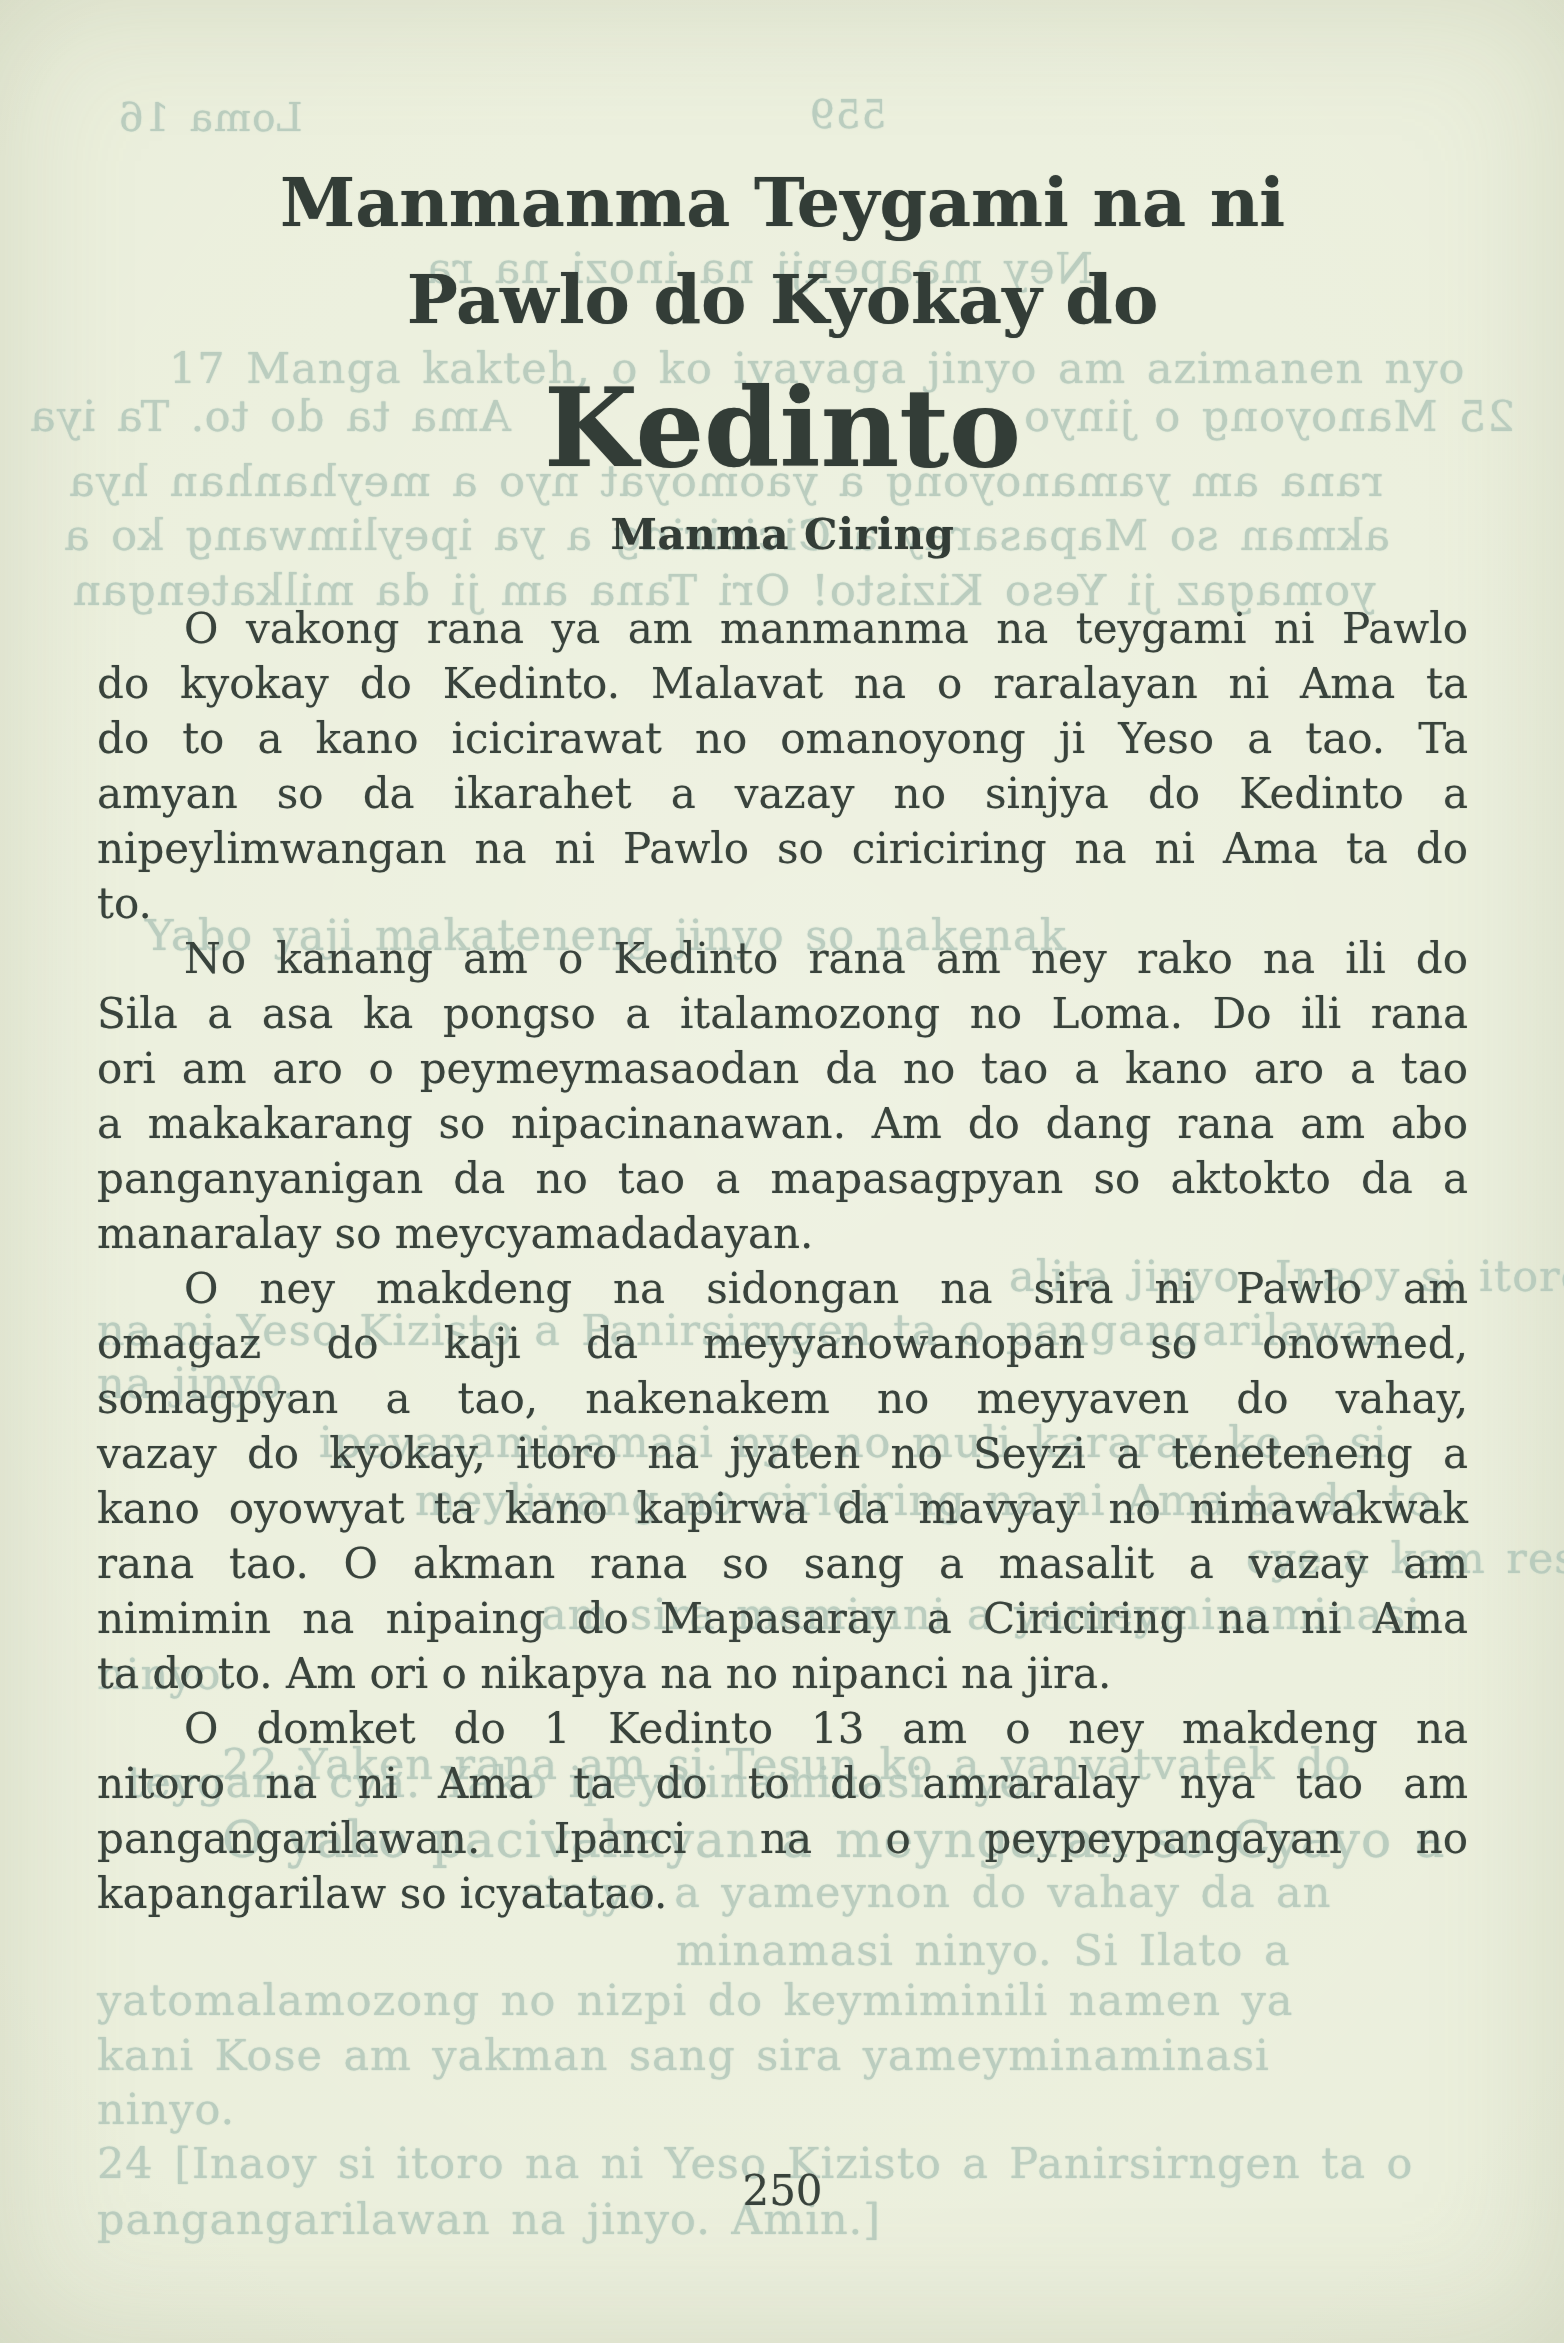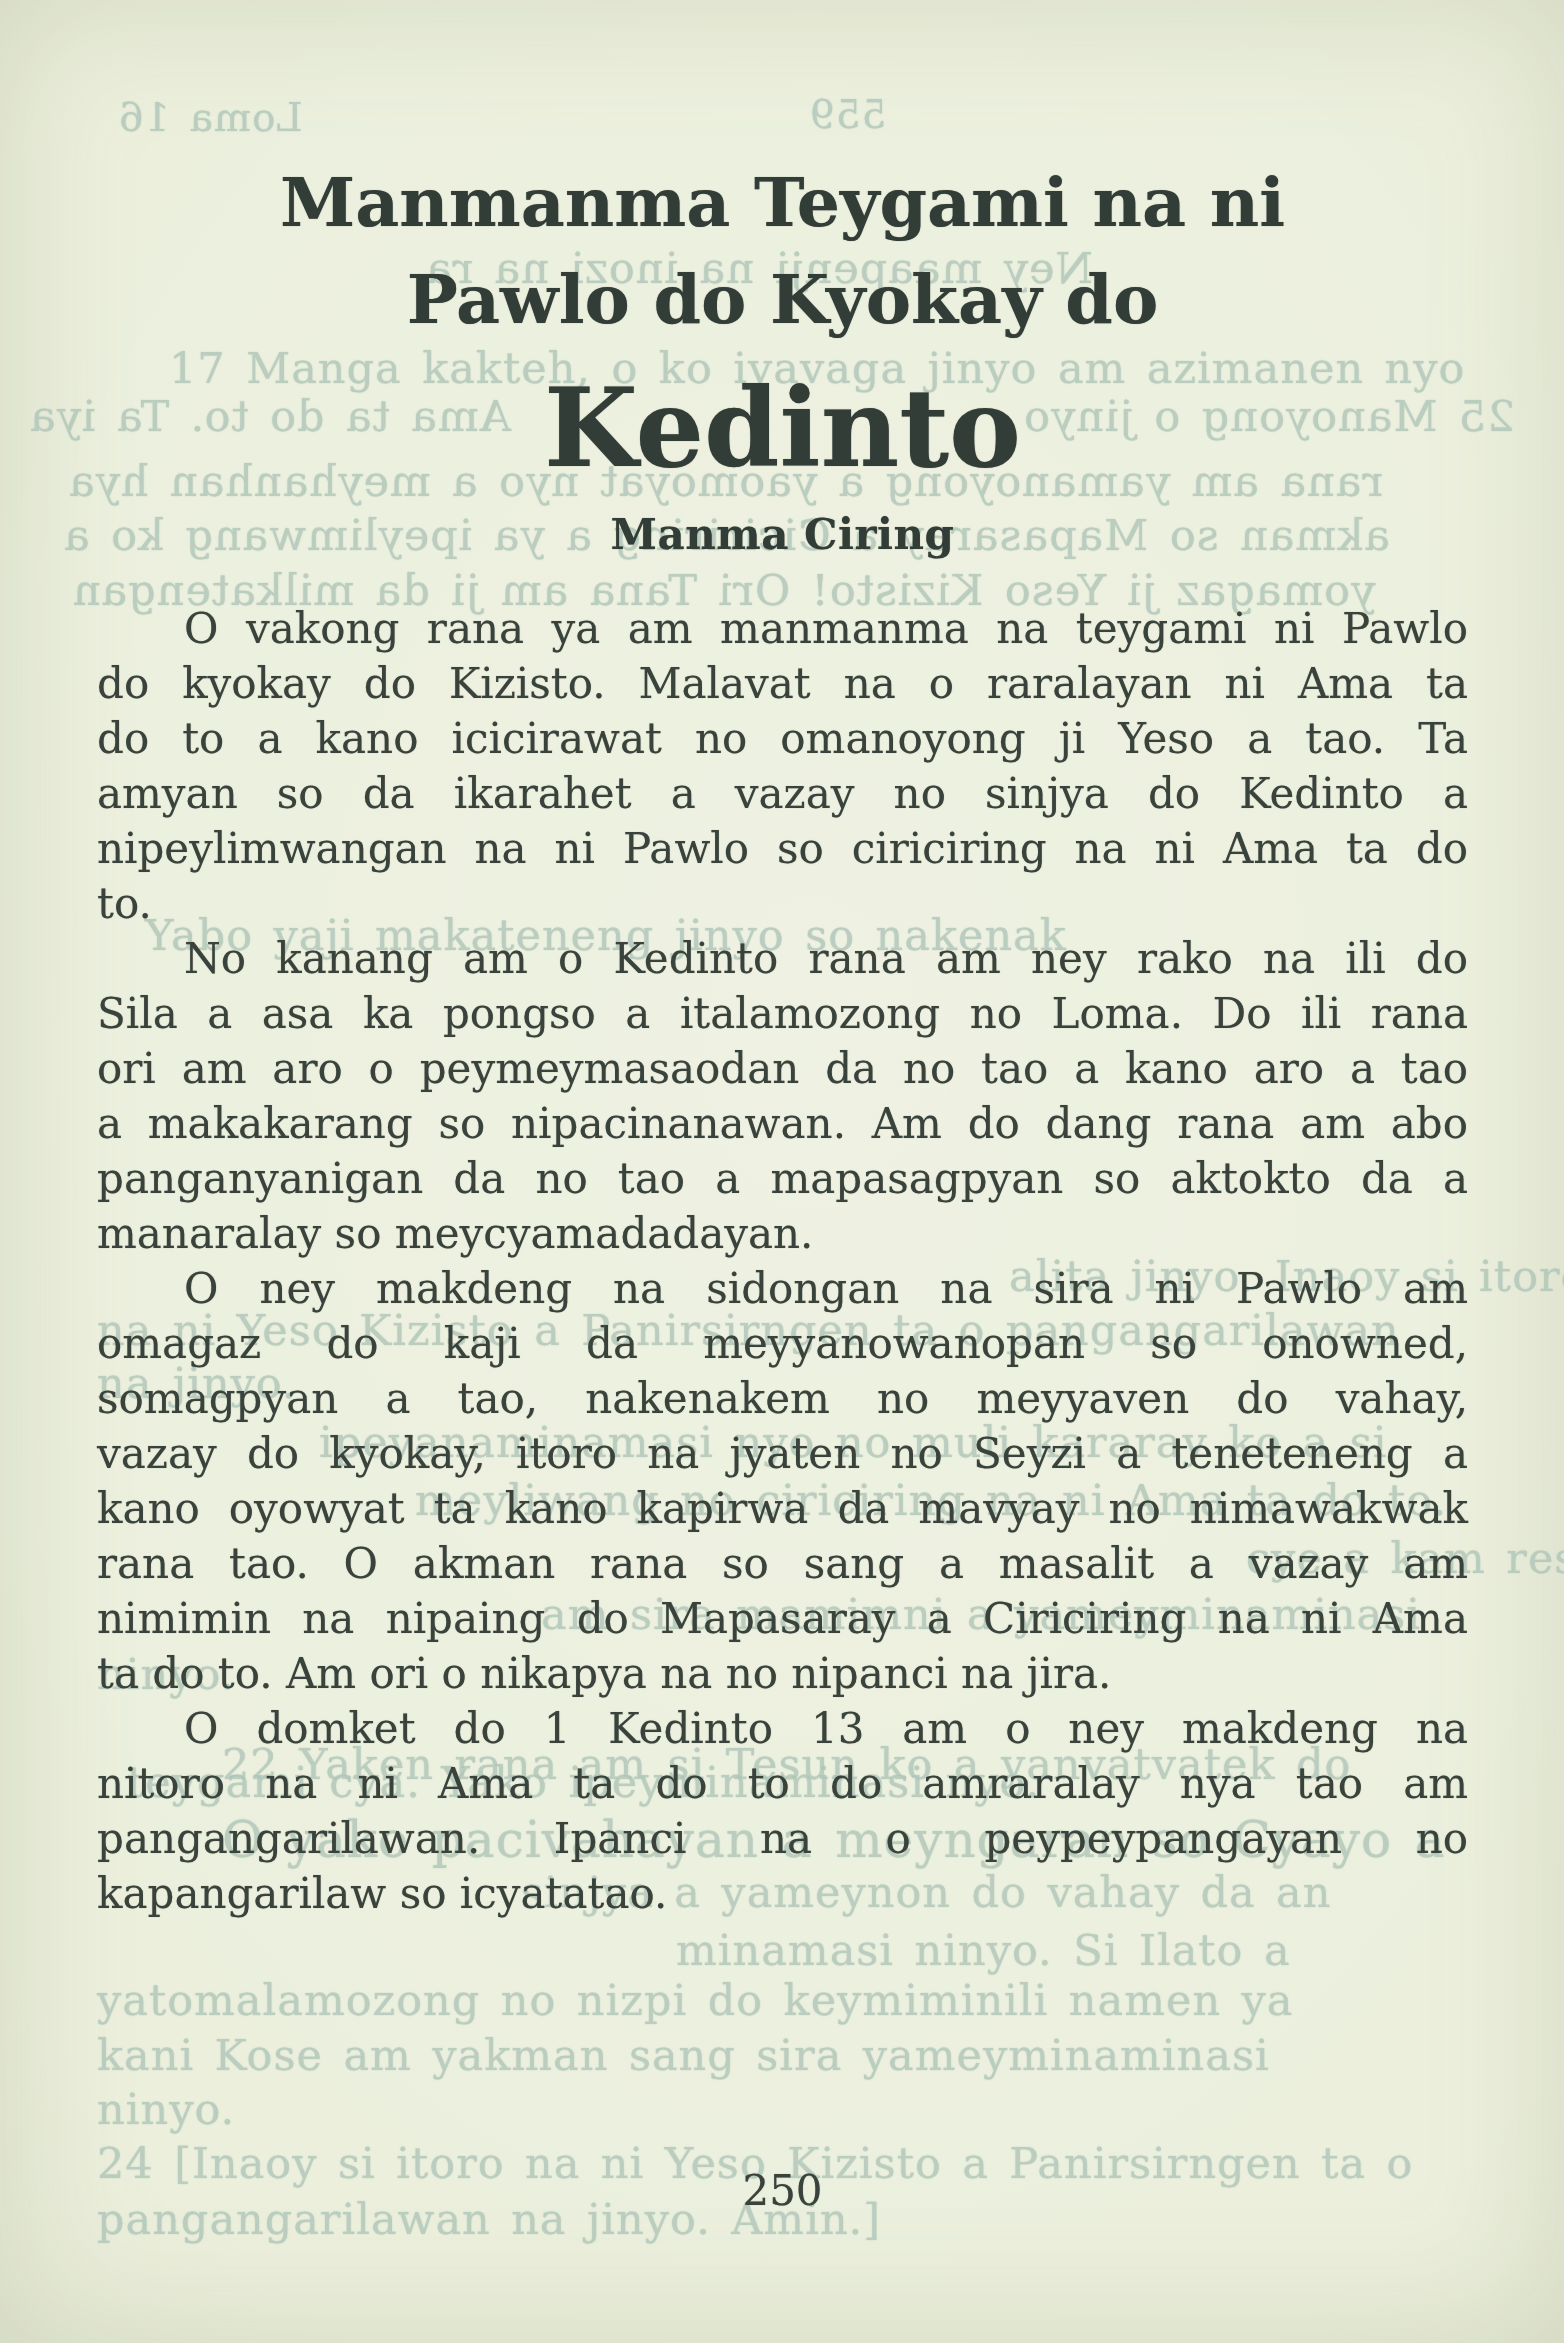--- a/index.html
+++ b/index.html
@@ -92,21 +92,21 @@
 
   <div id="ink-layer">
     <div class="title-line" id="title-1">Manmanma Teygami na ni</div>
     <div class="title-line" id="title-2">Pawlo do Kyokay do</div>
     <div class="title-line" id="title-book">Kedinto</div>
     <div class="title-line" id="subtitle">Manma Ciring</div>
 
     <div id="body-text">
         <div>
           <div class="text-line indent">O vakong rana ya am manmanma na teygami ni Pawlo</div>
-          <div class="text-line">do kyokay do Kizisto. Malavat na o raralayan ni Ama ta</div>
+          <div class="text-line">do kyokay do Kedinto. Malavat na o raralayan ni Ama ta</div>
           <div class="text-line">do to a kano icicirawat no omanoyong ji Yeso a tao. Ta</div>
           <div class="text-line">amyan so da ikarahet a vazay no sinjya do Kedinto a</div>
           <div class="text-line">nipeylimwangan na ni Pawlo so ciriciring na ni Ama ta do</div>
           <div class="text-line lastline">to.</div>
         </div>
         <div>
           <div class="text-line indent">No kanang am o Kedinto rana am ney rako na ili do</div>
           <div class="text-line">Sila a asa ka pongso a italamozong no Loma. Do ili rana</div>
           <div class="text-line">ori am aro o peymeymasaodan da no tao a kano aro a tao</div>
           <div class="text-line">a makakarang so nipacinanawan. Am do dang rana am abo</div>

